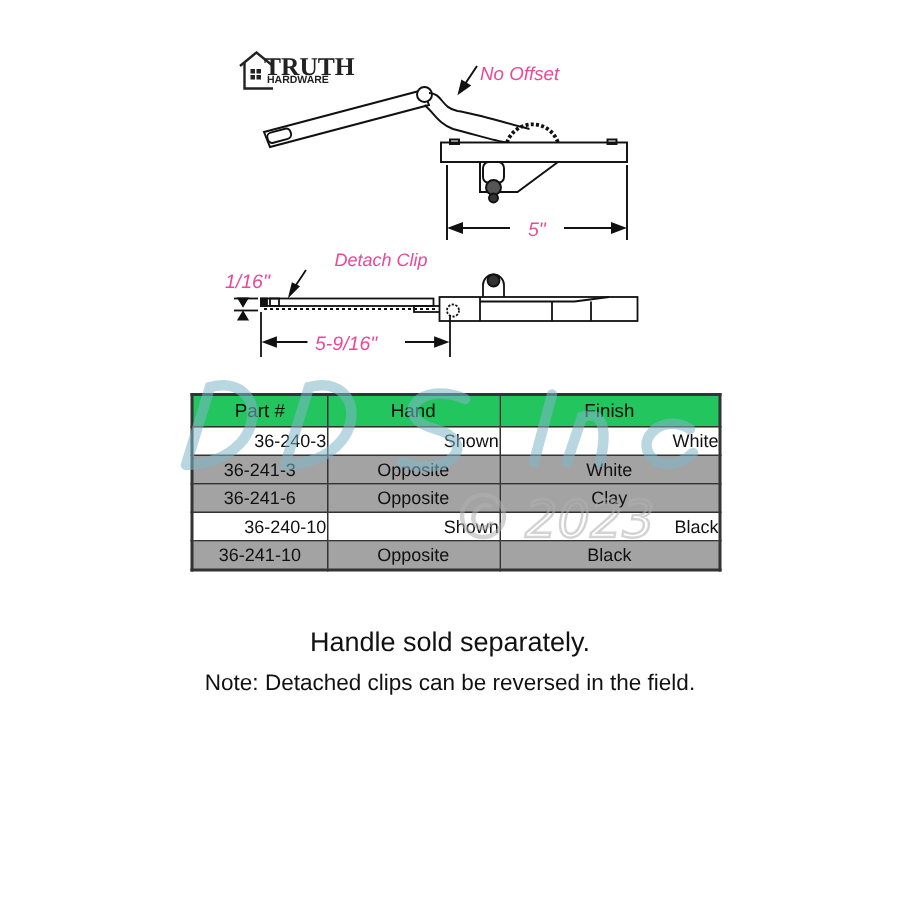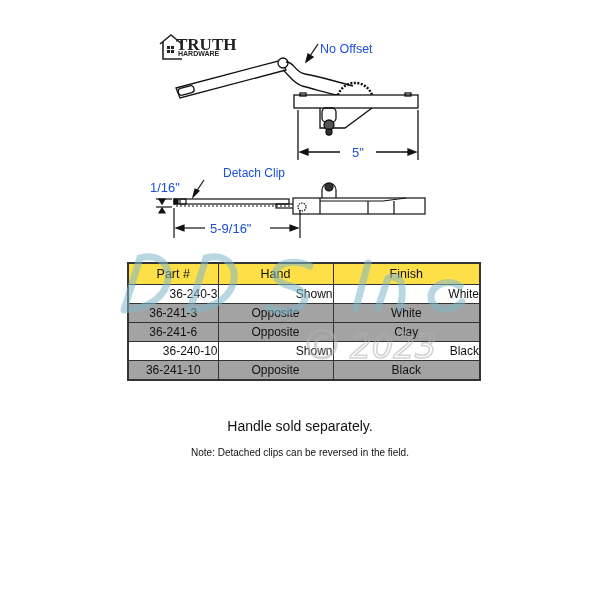--- a/index.html
+++ b/index.html
@@ -1,29 +1,29 @@
 <!DOCTYPE html>
 <html><head>
 <meta charset="utf-8">
 <style>
   html, body { margin:0; padding:0; background:#ffffff; }
   body { width:600px; height:600px; position:relative; overflow:hidden; font-family:"Liberation Sans", sans-serif; color:#111; }
   .abs { position:absolute; }
   svg { position:absolute; left:0; top:0; }
-  .label { position:absolute; font-size:12px; color:#1d4ed8; white-space:nowrap; }
+  .label { position:absolute; font-size:12px; color:#ec4899; white-space:nowrap;font-style:italic; }
   .dim { font-size:13px; }
   table.spec { position:absolute; left:127px; top:262px; width:354px; border-collapse:collapse; font-size:12px; border:2px solid #333; }
   table.spec th, table.spec td { border:1px solid #333; text-align:center; height:18px; padding:0; font-weight:normal; }
-  table.spec th { background:#fde047; height:20px; font-size:12.5px; }
+  table.spec th { background:#22c55e; height:20px; font-size:12.5px; }
   table.spec tr.odd td { background:#ffffff;text-align:right; }
   table.spec tr.even td { background:#a3a3a3; }
   table.spec col.c1 { width:90px; } table.spec col.c2 { width:115px; }
   .watermark { position:absolute; left:110px; top:238px; width:390px; height:140px; pointer-events:none; opacity:0.55; }
-  .note1 { position:absolute; left:0; width:600px; top:418px; text-align:center; font-size:14px; }
-  .note2 { position:absolute; left:0; width:600px; top:447px; text-align:center; font-size:10px; }
+  .note1 { position:absolute; left:0; width:600px; top:418px; text-align:center; font-size:18px; }
+  .note2 { position:absolute; left:0; width:600px; top:447px; text-align:center; font-size:15px; }
   .logo-text { position:absolute; font-weight:bold; line-height:1; color:#222; }
 </style>
 </head>
 <body>
 
 <div class="abs" style="left:158px;top:32px;width:70px;height:30px;">
   <svg width="70" height="30">
     <polyline points="2,12 13,3 24,12" fill="none" stroke="#222" stroke-width="1.6"></polyline>
     <polyline points="5,10 5,27 24,27" fill="none" stroke="#222" stroke-width="1.6"></polyline>
     <rect x="9" y="14" width="3" height="3" fill="#222"></rect>

